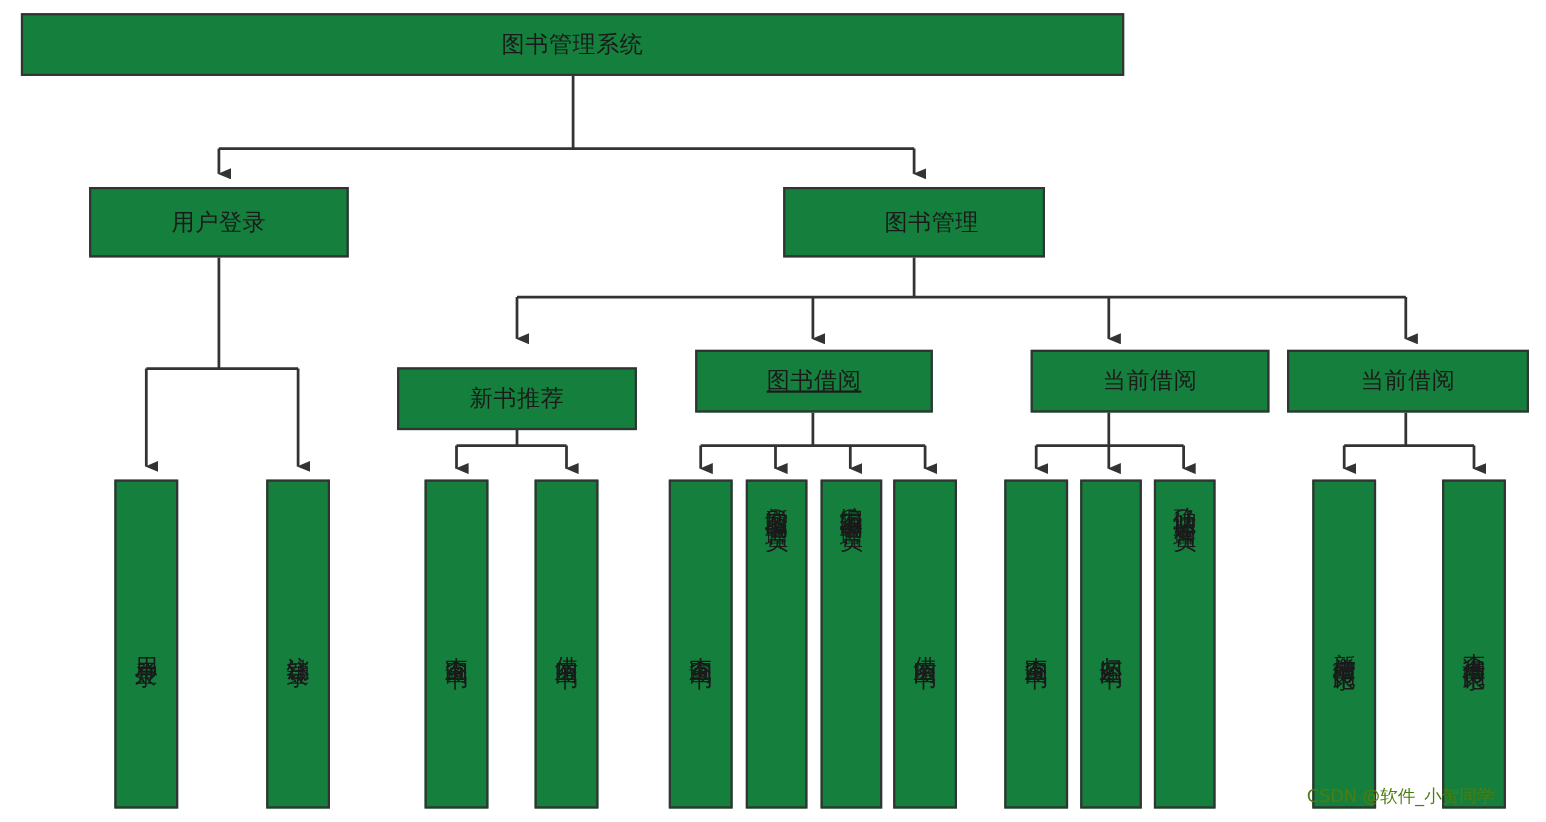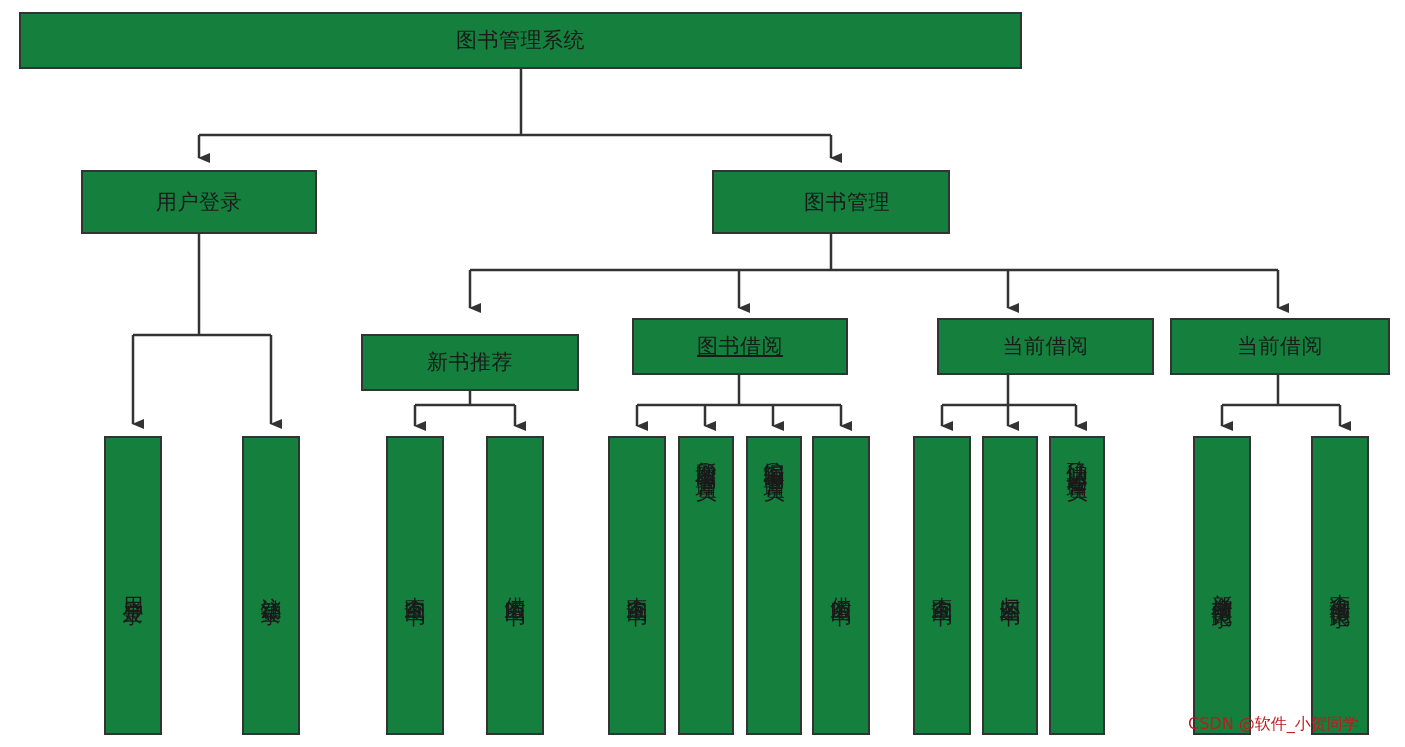--- a/index.html
+++ b/index.html
@@ -57,21 +57,21 @@
     text-orientation: upright;
     font-size: 21px;
     letter-spacing: 3px;
     white-space: nowrap;
   }
   #watermark {
     position: absolute;
     left: 1188px;
     top: 714px;
     font-size: 16px;
-    color: #b91c1c;
+    color: #4d7c0f;
     white-space: nowrap;
     font-family: "DejaVu Sans", "Liberation Sans", sans-serif;
   }
 </style>
 </head>
 <body>
 
 <div id="canvas">
 
   <svg id="connectors" viewBox="0 0 1405 747" xmlns="http://www.w3.org/2000/svg">

